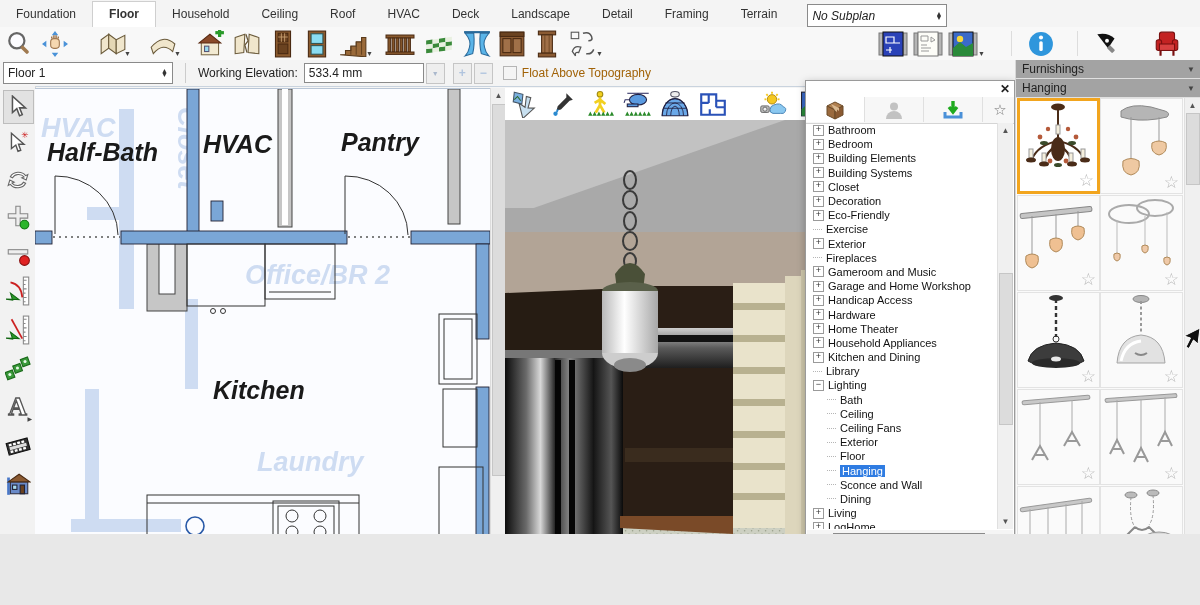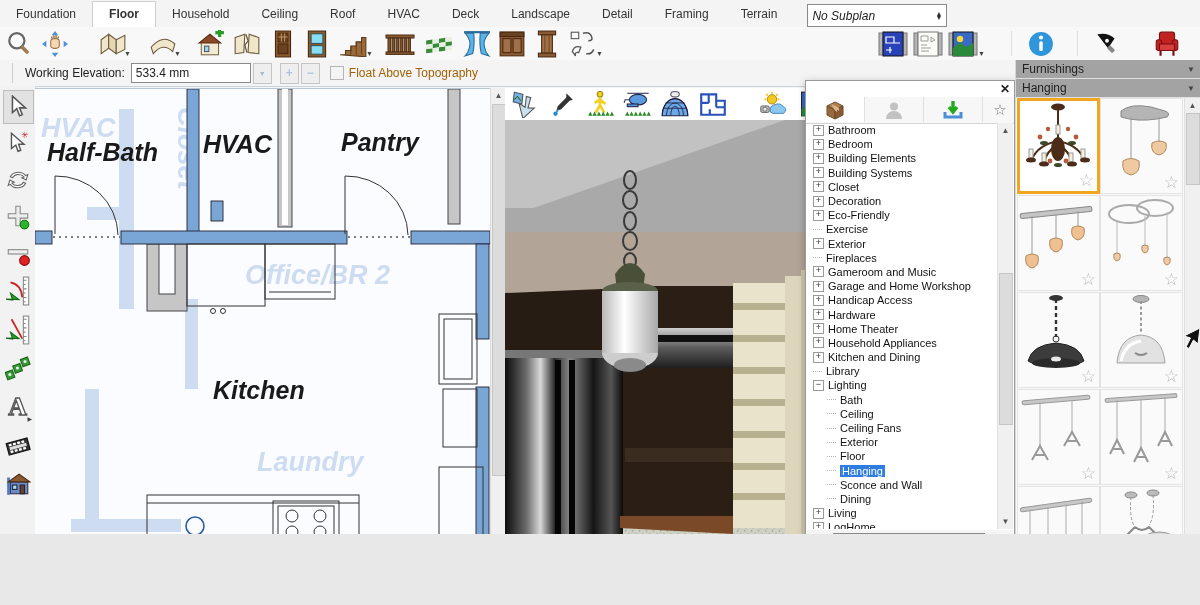--- a/index.html
+++ b/index.html
@@ -277,20 +277,27 @@
           <rect x="6" y="2" width="14" height="12" rx="2" fill="#c32222" stroke="#7a1010"></rect>
           <rect x="3" y="9" width="5" height="10" rx="2" fill="#c32222" stroke="#7a1010"></rect>
           <rect x="18" y="9" width="5" height="10" rx="2" fill="#c32222" stroke="#7a1010"></rect>
           <rect x="6" y="13" width="14" height="6" fill="#d84040" stroke="#7a1010"></rect>
           <path d="M7,19 v5 M19,19 v5" stroke="#7a1010" stroke-width="2"></path>
         </svg>
     </div>
   </div>
 
   <div class="floorbar">
+    <div class="combo">
+      <span>Floor 1</span>
+      <span class="spinner">
+          <span>▲</span>
+          <span>▼</span>
+        </span>
+    </div>
     <div style="width:1px;height:20px;background:#ccc;margin:0 12px;"></div>
     <span style="margin-right:6px;">Working Elevation:</span>
     <div class="elev-input">
         <span>533.4 mm</span>
       </div>
     <div class="graybtn">
         <span style="font-size:7px;color:#aab8cc">▼</span>
       </div>
     <div class="graybtn" style="margin-left:8px;">+</div>
     <div class="graybtn">−</div>

